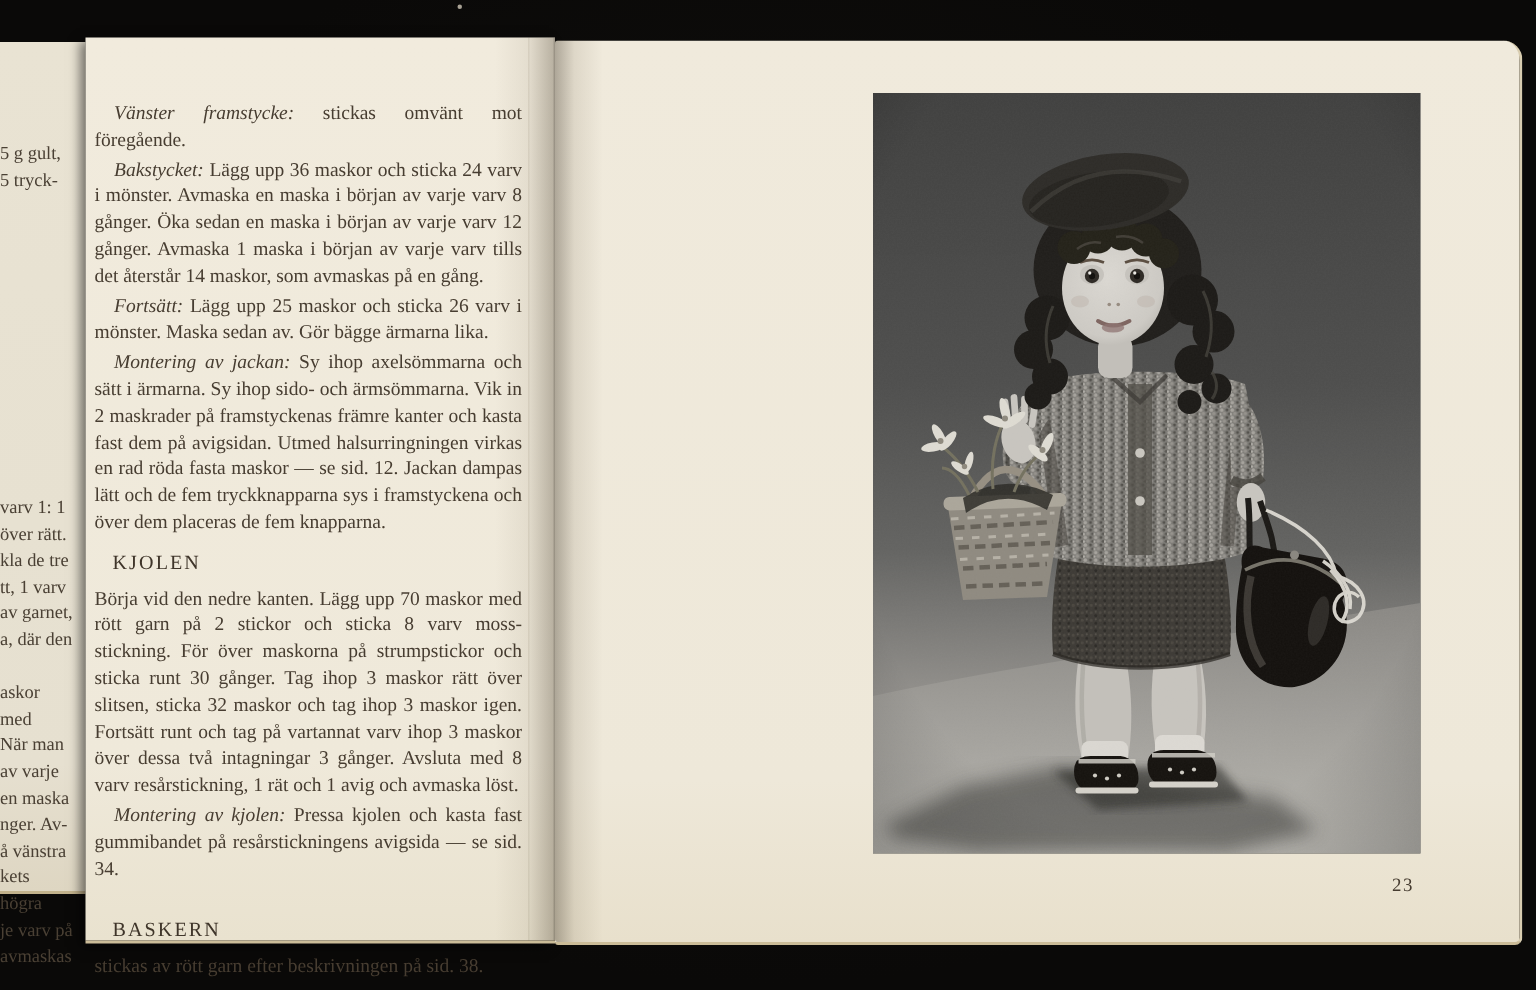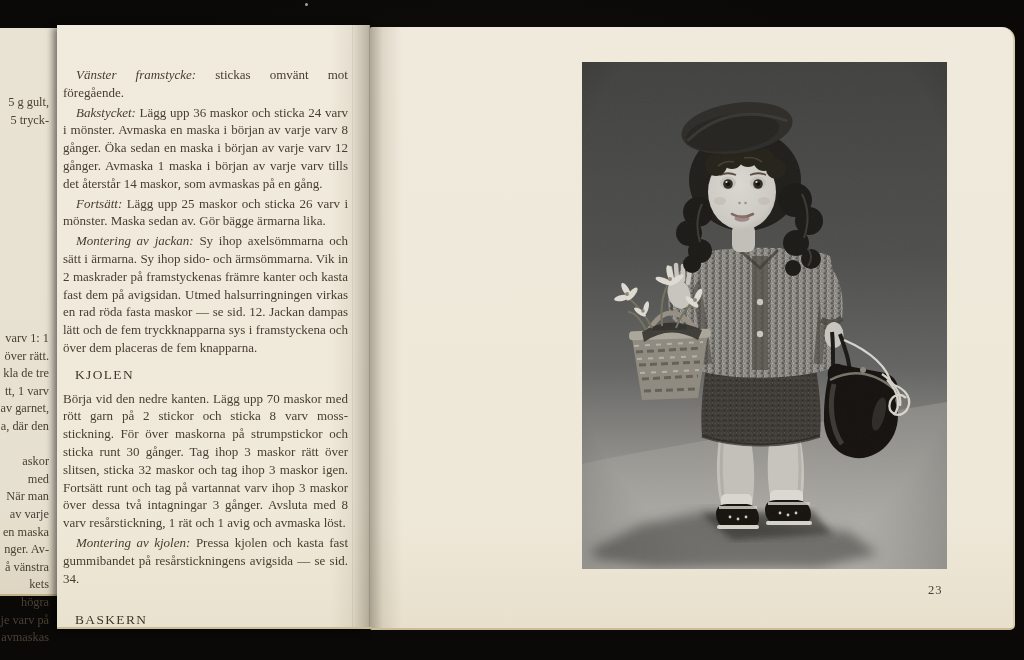--- a/index.html
+++ b/index.html
@@ -12,21 +12,21 @@
   .stage{position:absolute;inset:0;background:radial-gradient(ellipse at 50% 45%, #11100d 0%, #0a0908 70%);}
 
   
   .page-under{
     position:absolute;left:0;top:28px;width:57px;height:566px;
     background:linear-gradient(to bottom,#e9e3d3 0%,#e6e0d0 85%,#ded6c2 100%);
     border-bottom:2px solid #c2b28c;
   }
   .frag{
     position:absolute;left:0;right:8px;
-    white-space:pre-line;text-align:right;
+    white-space:pre-line;text-align:left;
     font-size:12.3px;color:#4a4034;line-height:17.6px;
   }
   .frag-top{top:66px;}
   .frag-bottom{top:282px;margin-top:20px;}
 
   
   .page-left{
     position:absolute;left:57px;top:25px;width:313px;height:602px;
     background:linear-gradient(to bottom,#f1ebdd 0%,#efe9da 80%,#e9e2cf 100%);
     border-bottom:2px solid #cbbc98;
@@ -127,20 +127,21 @@
         <span class="lead">Montering av jackan:</span>
         <span>Sy ihop axelsömmarna och sätt i ärmarna. Sy ihop sido- och ärmsömmarna. Vik in 2 maskrader på framstyckenas främre kanter och kasta fast dem på avigsidan. Utmed halsurringningen virkas en rad röda fasta maskor — se sid. 12. Jackan dampas lätt och de fem tryckknapparna sys i framstyckena och över dem placeras de fem knapparna.</span>
       </p>
       <h3 class="sect-head">KJOLEN</h3>
       <p>Börja vid den nedre kanten. Lägg upp 70 maskor med rött garn på 2 stickor och sticka 8 varv moss-stickning. För över maskorna på strumpstickor och sticka runt 30 gånger. Tag ihop 3 maskor rätt över slitsen, sticka 32 maskor och tag ihop 3 maskor igen. Fortsätt runt och tag på vartannat varv ihop 3 maskor över dessa två intagningar 3 gånger. Avsluta med 8 varv resårstickning, 1 rät och 1 avig och avmaska löst.</p>
       <p>
         <span class="lead">Montering av kjolen:</span>
         <span>Pressa kjolen och kasta fast gummibandet på resårstickningens avigsida — se sid. 34.</span>
       </p>
       <h3 class="sect-head baskern">BASKERN</h3>
+      <p>stickas av rött garn efter beskrivningen på sid. 38.</p>
     </div>
     <div class="crease" style="right:17px;opacity:.14;"></div>
     <div class="gutter-shade"></div>
   </div>
 
   <div class="page-right">
     <div class="gutter-shade"></div>
 
     <div class="photo">
       <svg width="365" height="507" viewBox="0 0 365 507" xmlns="http://www.w3.org/2000/svg">

